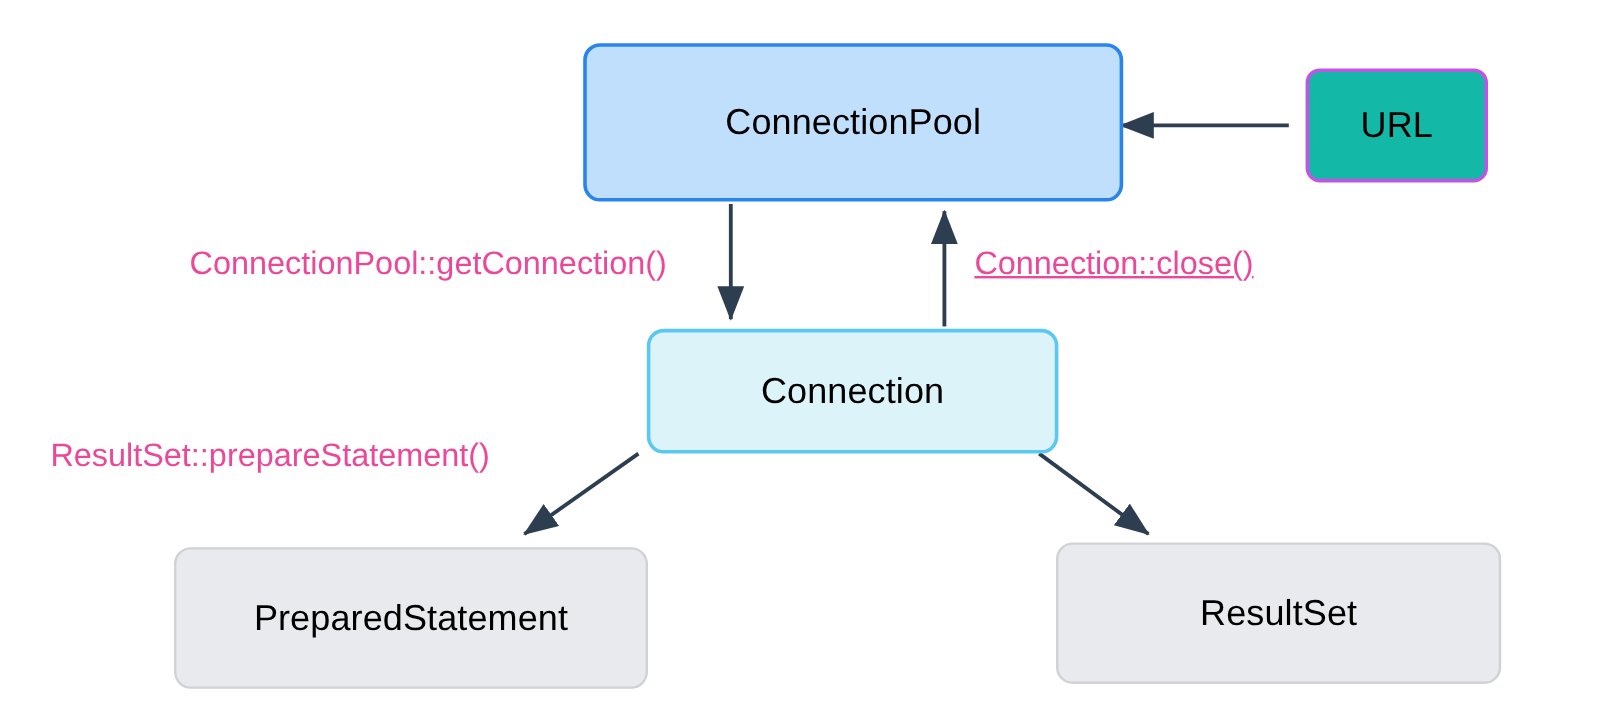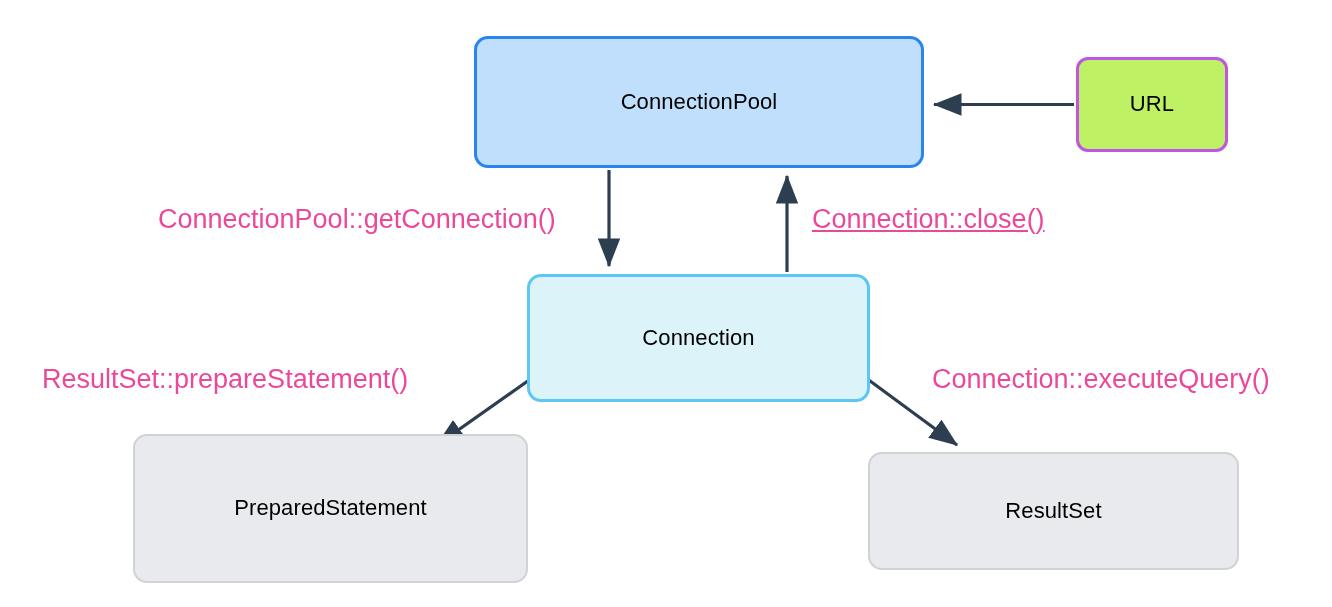--- a/index.html
+++ b/index.html
@@ -25,57 +25,58 @@
     height: 607px;
   }
   .node {
     position: absolute;
     box-sizing: border-box;
     display: flex;
     align-items: center;
     justify-content: center;
     text-align: center;
     color: #000000;
-    font-size: 22px;
+    font-size: 30px;
     line-height: 1.1;
     letter-spacing: 0.1px;
     z-index: 3;
+    margin-left: 12px;
   }
   .node-pool {
     left: 474px;
     top: 36px;
     width: 450px;
     height: 132px;
     background: #bfdffd;
     border: 3px solid #2a84ed;
     border-radius: 14px;
   }
   .node-url {
     left: 1076px;
     top: 57px;
     width: 152px;
     height: 95px;
-    background: #bef264;
+    background: #14b8a6;
     border: 3px solid #bf55e3;
     border-radius: 12px;
   }
   .node-connection {
     left: 527px;
     top: 274px;
     width: 343px;
-    height: 128px;
+    height: 104px;
     background: #dbf3f9;
     border: 3px solid #5ac8f2;
     border-radius: 14px;
   }
   .node-prepared {
     left: 133px;
-    top: 434px;
+    top: 456px;
     width: 395px;
-    height: 149px;
+    height: 118px;
     background: #e9eaed;
     border: 2px solid #d0d2d6;
     border-radius: 14px;
   }
   .node-resultset {
     left: 868px;
     top: 452px;
     width: 371px;
     height: 118px;
     background: #e9eaed;
@@ -137,15 +138,14 @@
   <div class="node node-resultset">
     <span>ResultSet</span>
   </div>
 
   <div class="edge-label lbl-getconnection">ConnectionPool::getConnection()</div>
 
   <div class="edge-label lbl-close">Connection::close()</div>
 
   <div class="edge-label lbl-prepare">ResultSet::prepareStatement()</div>
 
-  <div class="edge-label lbl-execute">Connection::executeQuery()</div>
 
 </div>
 
 </body></html>

